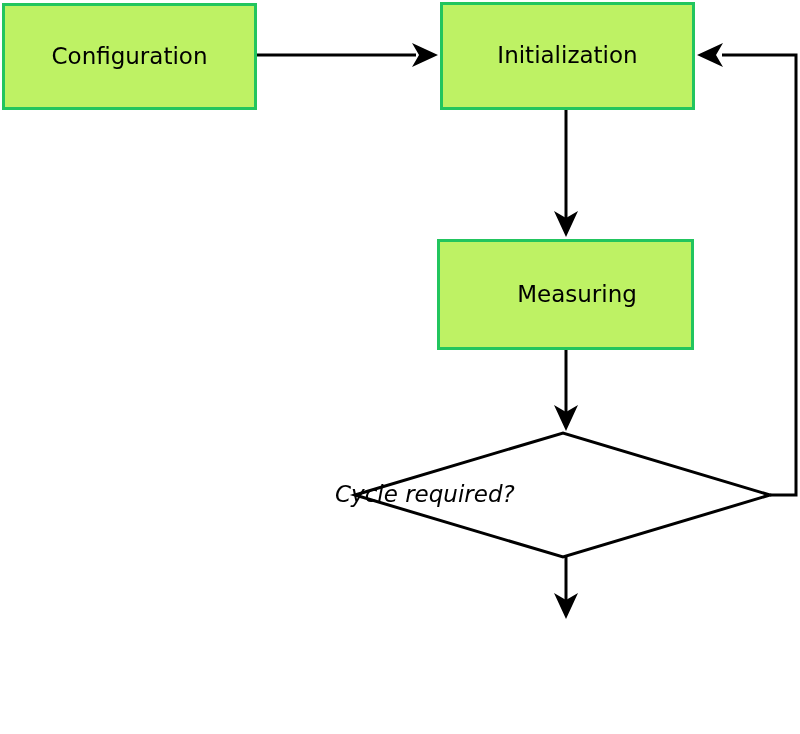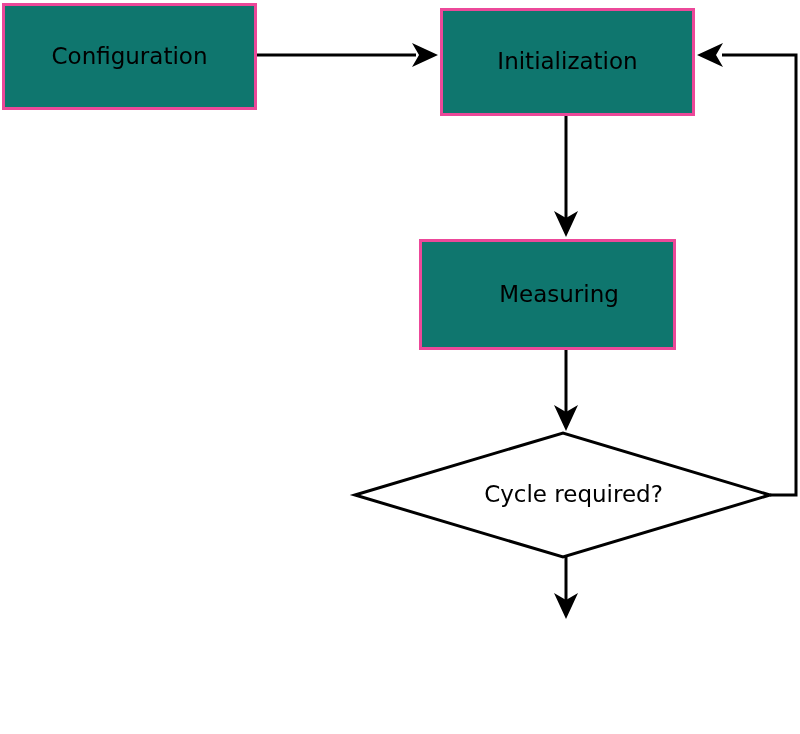--- a/index.html
+++ b/index.html
@@ -35,46 +35,47 @@
   }
   .diamond-shape {
     fill: #ffffff;
     stroke: #000000;
     stroke-width: 3;
     stroke-linejoin: miter;
   }
   .node-box {
     position: absolute;
     box-sizing: border-box;
-    border: 3px solid #ec4899;
-    background: #0f766e;
+    border: 3px solid #22c55e;
+    background: #bef264;
     display: flex;
     align-items: center;
     justify-content: center;
   }
   .node-label {
     font-size: 23px;
     line-height: 1.2;
     color: #000000;
     white-space: nowrap;
   }
   .diamond-label-wrap {
     position: absolute;
-    left: 366px;
+    left: 335px;
     top: 433px;
     width: 415px;
     height: 124px;
     display: flex;
     align-items: center;
-    justify-content: center;
+    justify-content: flex-start;
     pointer-events: none;
+    font-style: italic;
   }
   .box-configuration { left: 2px;   top: 3px;   width: 255px; height: 107px; }
-  .box-initialization { left: 440px; top: 8px;   width: 255px; height: 108px; }
-  .box-measuring     { left: 419px; top: 239px; width: 257px; height: 111px; padding-left: 23px; }
+  .box-initialization { left: 440px; top: 2px;   width: 255px; height: 108px; }
+  .box-measuring     { left: 437px; top: 239px; width: 257px; height: 111px; padding-left: 23px; }
   .box-data-output   { left: 439px; top: 621px; width: 256px; height: 111px; }
 </style>
 </head>
 <body>
 
 <div class="canvas">
 
   <svg class="edges-svg" viewBox="0 0 800 734" aria-hidden="true">
 
     <path class="edge" d="M257,55 H416"></path>

